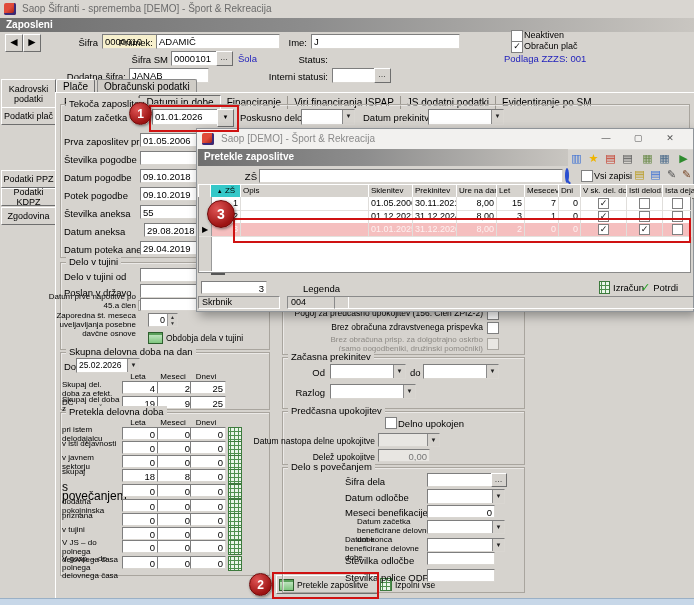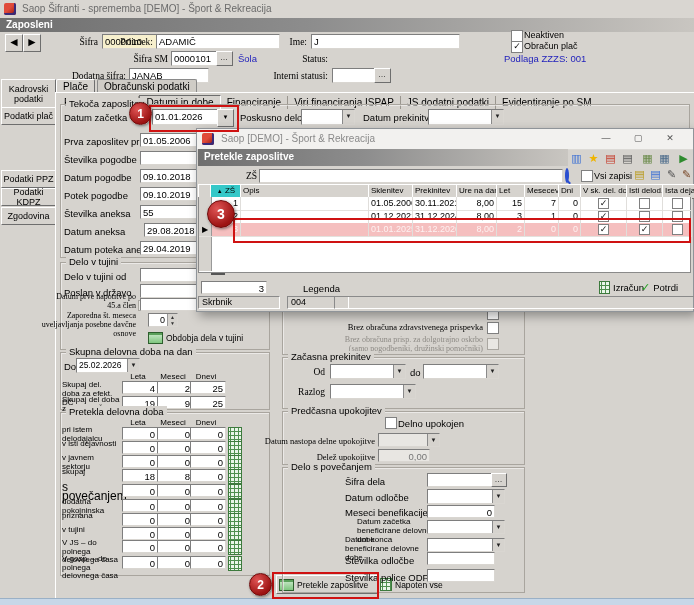--- a/index.html
+++ b/index.html
@@ -1,19 +1,19 @@
 <!DOCTYPE html>
 <html><head>
 <meta charset="utf-8">
 <style>
   html,body{margin:0;padding:0;background:#9a9a9a;}
   #screen{position:relative;width:694px;height:605px;background:#d6d3ce;overflow:hidden;
     font-family:"Liberation Sans","DejaVu Sans",sans-serif;font-size:9.5px;color:#000;}
   .a{position:absolute;}
-  .ra{position:absolute;white-space:nowrap;text-align:right;font-family:Liberation Serif, serif;}
+  .ra{position:absolute;white-space:nowrap;text-align:right;}
   .tr{text-align:right;}
   .lbl{white-space:nowrap;}
   
   .titlebar{background:#d9d6d1;border-bottom:1px solid #c2bfb9;color:#6b6b6b;font-size:10px;}
   .band{background:linear-gradient(90deg,#6f6f6f,#8d8d8d 45%,#c9c6c1);color:#fff;font-weight:bold;font-size:10px;}
   .saopico{width:12px;height:12px;border-radius:2px;background:linear-gradient(135deg,#e04a3a 45%,#8f1408);box-shadow:inset -2px -2px 0 #3a2a78;}
   
   .fld{background:#fff;border:1px solid;border-color:#7e7e7e #d9d6d1 #d9d6d1 #7e7e7e;padding:0 2px;font-size:9.5px;line-height:13px;overflow:hidden;white-space:nowrap;}
   .fld.dis{background:#e8e6e2;color:#777;}
   .cream{background:#f7f0cd;}
@@ -264,24 +264,25 @@
         <span class="a cic" style="left:228px;top:556px;"></span>
       </div>
     </div>
 
   <div class="a" style="left:276px;top:575px;width:96px;height:17px;display:flex;align-items:center;gap:3px;background:#d6d3ce;border:1px solid;border-color:#fff #6e6e6e #6e6e6e #fff;padding:0 2px;">
     <span class="tblico"></span>
     <span style="font-size:8.5px;white-space:nowrap;">Pretekle zaposlitve</span>
   </div>
   <div class="a" style="left:380px;top:578px;height:13px;display:flex;align-items:center;gap:3px;">
     <span class="cic" style="width:10px;height:11px;"></span>
-    <span style="font-size:8.5px;">Napoten vse</span>
+    <span style="font-size:8.5px;">Izpolni vse</span>
   </div>
 
   <div class="a grp" style="left:282px;top:252px;width:241px;height:101px;"></div>
+  <span class="ra" style="right:211px;top:308px;font-size:8.5px;">Pogoj za predčasno upokojitev (156. Člen ZPIZ-2)</span>
   <span class="a cbx" style="left:487px;top:308px;"></span>
   <span class="ra" style="right:211px;top:322px;font-size:8.5px;">Brez obračuna zdravstvenega prispevka</span>
   <span class="a cbx" style="left:487px;top:322px;"></span>
   <span class="ra gray" style="right:211px;top:335px;font-size:8px;">Brez obračuna prisp. za dolgotrajno oskrbo</span>
   <span class="ra gray" style="right:211px;top:344px;font-size:8px;">(samo pogodbeniki, družinski pomočniki)</span>
   <span class="a cbx dis" style="left:487px;top:338px;"></span>
 
   <div class="a grp" style="left:282px;top:357px;width:241px;height:50px;"></div>
   <span class="grplbl" style="left:288px;top:351px;">Začasna prekinitev</span>
   <span class="ra" style="right:369px;top:367px;">Od</span>

